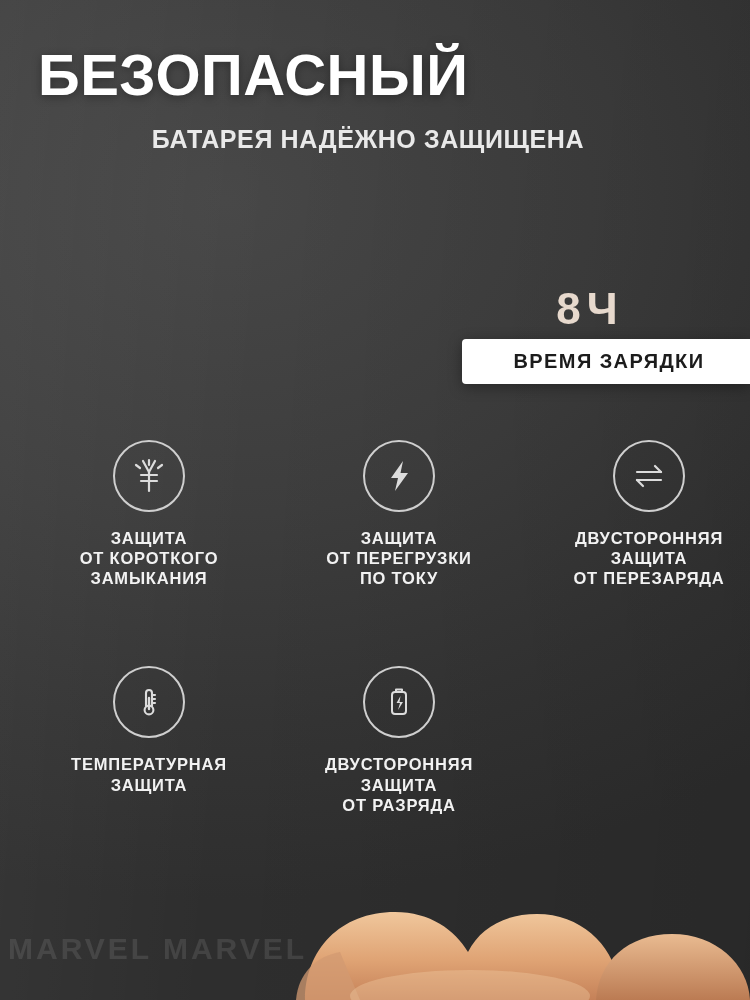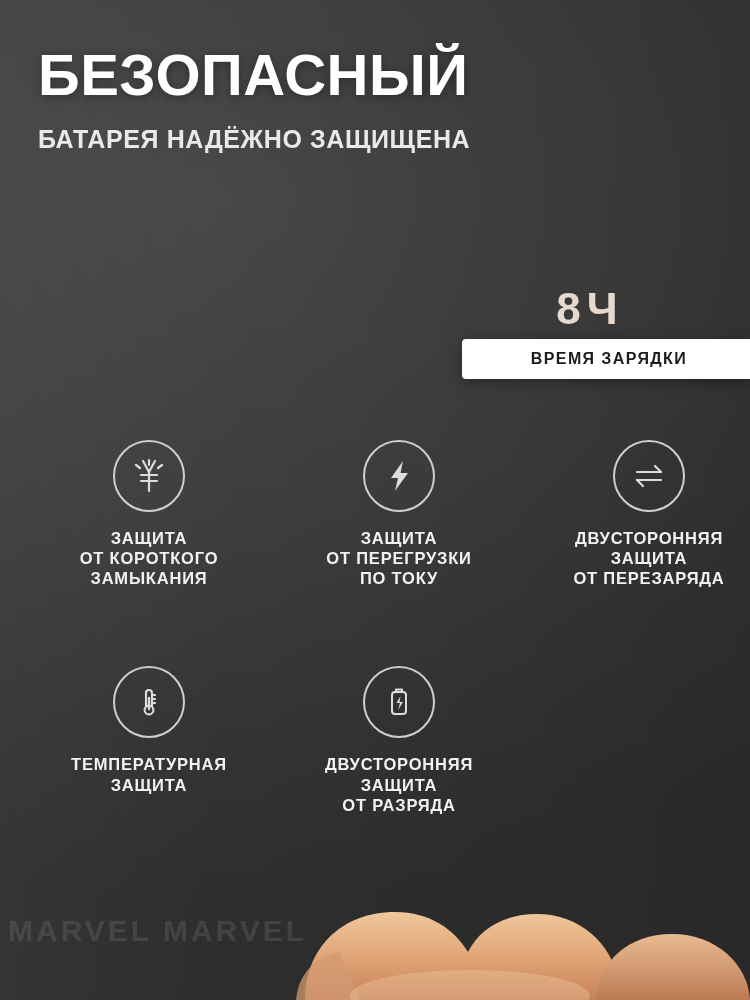--- a/index.html
+++ b/index.html
@@ -47,20 +47,21 @@
   .headline h1 .line2 { display: block; }
 
   .subhead {
     margin-top: 22px;
     font-size: 25px;
     line-height: 1.25;
     font-weight: bold;
     letter-spacing: 0.6px;
     text-transform: uppercase;
     color: #e9e9e9;
+    text-align: center;
   }
   .subhead span { display: block; }
 
   
   .charge-wrap {
     position: absolute;
     right: 0px;
     top: 287px;
     width: 320px;
     text-align: center;
@@ -71,21 +72,21 @@
     letter-spacing: 6px;
     color: #e7d9cd;
     text-align: center;
     line-height: 1;
   }
   .charge-label {
     margin-top: 8px;
     margin-left: 32px;
     background: #ffffff;
     color: #1c1c1c;
-    font-size: 16px;
+    font-size: 20px;
     font-weight: bold;
     letter-spacing: 1.4px;
     text-transform: uppercase;
     padding: 11px 14px 11px 20px;
     border-radius: 4px 0 0 4px;
     box-shadow: 0 3px 14px rgba(0,0,0,0.35);
   }
 
   
   .features {
@@ -124,21 +125,21 @@
     letter-spacing: 0.8px;
     text-transform: uppercase;
     color: #f2f2f2;
     white-space: pre-line;
   }
 
   
   .watermark {
     position: absolute;
     left: 8px;
-    bottom: 52px;
+    bottom: 34px;
     font-size: 30px;
     letter-spacing: 3px;
     font-weight: bold;
     color: rgba(255,255,255,0.10);
     text-transform: uppercase;
     white-space: nowrap;
     pointer-events: none;
   }
 
   

